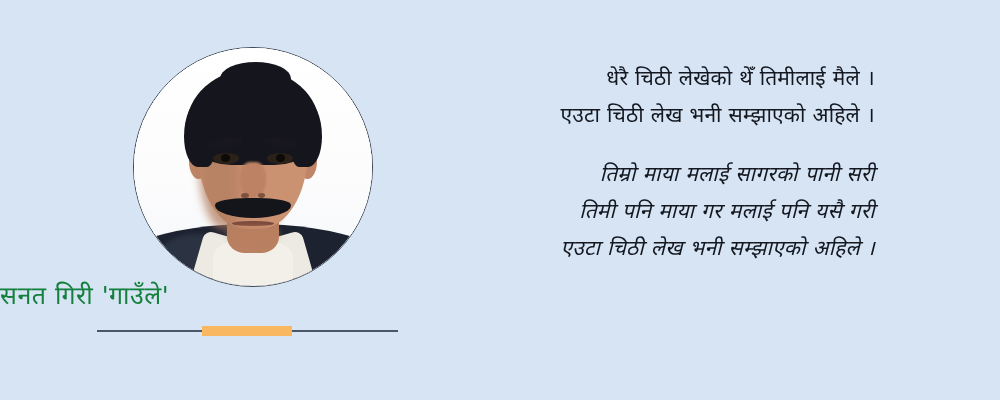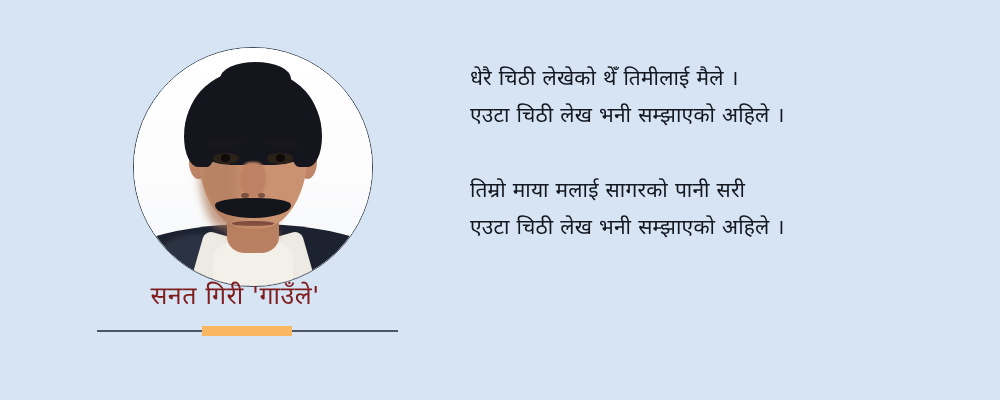--- a/index.html
+++ b/index.html
@@ -283,24 +283,23 @@
     filter: blur(3px);
     opacity: .8;
   }
 
   
   .author-name {
     position: absolute;
     left: 0;
     top: 279px;
     width: 470px;
-    text-align: center;
     font-size: 25px;
     line-height: 34px;
-    color: #7f1d1d;
+    color: #15803d;
     font-family: "DejaVu Sans", "Liberation Sans", sans-serif;
     letter-spacing: .5px;
     white-space: nowrap;
   }
 
   
   .divider {
     position: absolute;
     left: 97px;
     top: 330px;
@@ -316,30 +315,31 @@
     height: 10px;
     background: #f9b761;
   }
 
   
   .poem {
     position: absolute;
     left: 470px;
     top: 60px;
     width: 405px;
-    text-align: left;
+    text-align: right;
     color: #13171f;
     font-family: "DejaVu Sans", "Liberation Sans", sans-serif;
   }
   .poem-stanza {
     margin: 0;
     padding: 0;
   }
   .poem-stanza + .poem-stanza {
-    margin-top: 38px;
+    margin-top: 22px;
+    font-style: italic;
   }
   .poem-line {
     font-size: 21px;
     line-height: 37px;
     white-space: nowrap;
     letter-spacing: .2px;
   }
 </style>
 </head>
 <body>
@@ -391,18 +391,19 @@
 
   <div class="poem">
 
     <div class="poem-stanza">
       <div class="poem-line">धेरै चिठी लेखेको थेँ तिमीलाई मैले ।</div>
       <div class="poem-line">एउटा चिठी लेख भनी सम्झाएको अहिले ।</div>
     </div>
 
     <div class="poem-stanza">
       <div class="poem-line">तिम्रो माया मलाई सागरको पानी सरी</div>
+      <div class="poem-line">तिमी पनि माया गर मलाई पनि यसै गरी</div>
       <div class="poem-line">एउटा चिठी लेख भनी सम्झाएको अहिले ।</div>
     </div>
 
   </div>
 
 </div>
 
 </body></html>

